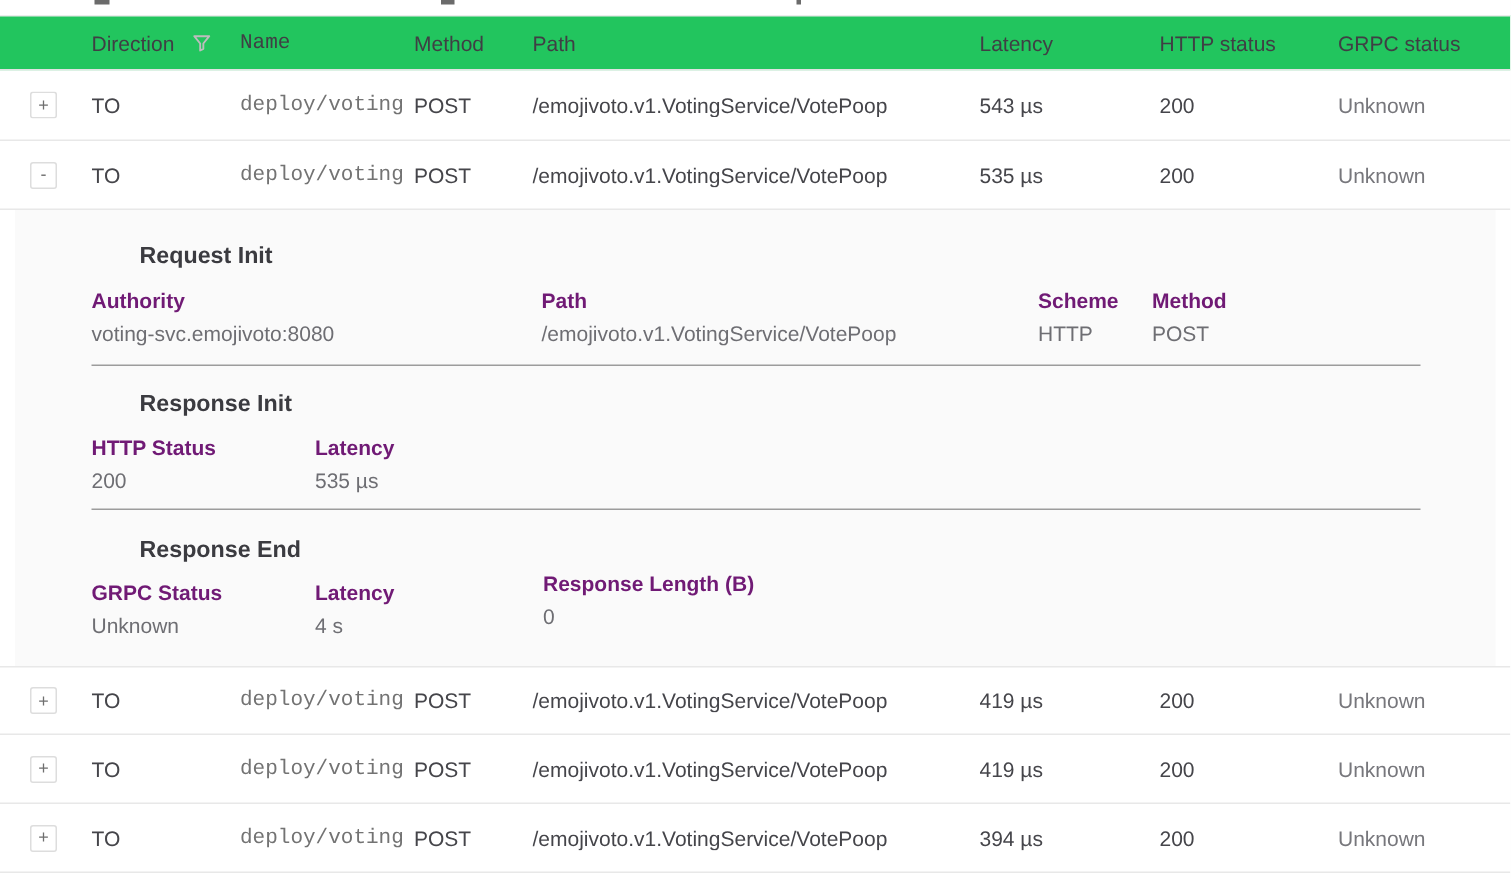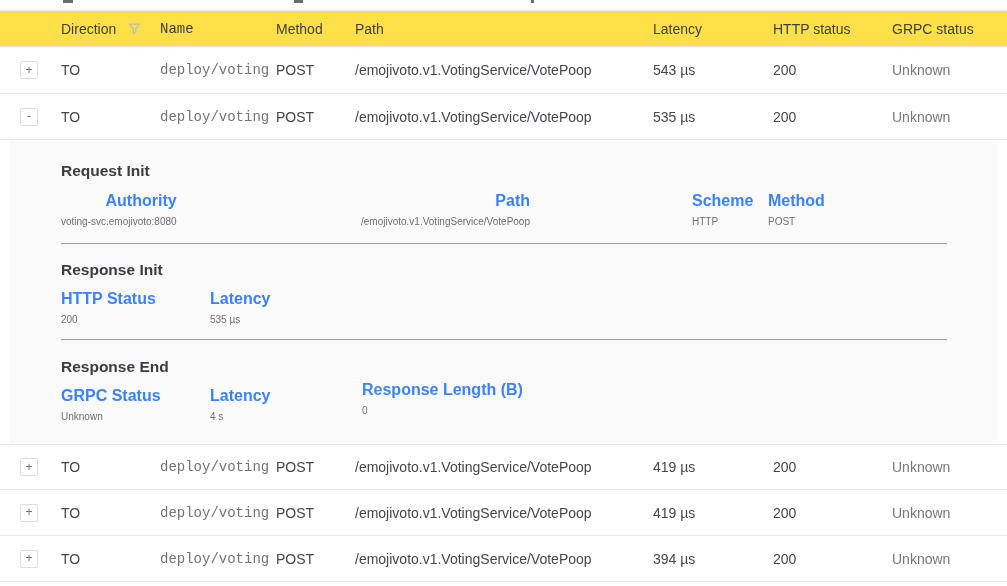--- a/index.html
+++ b/index.html
@@ -12,21 +12,21 @@
   
   .top-strip { position:relative; height:10px; }
   .clip-mark { position:absolute; top:0; height:3px; background:#6b6b6b; }
   .clip-mark.m1 { left:63px; width:10px; }
   .clip-mark.m2 { left:294px; width:9px; }
   .clip-mark.m3 { left:531px; width:3px; }
 
   
   .thead, .trow { display:flex; align-items:center; width:100%; }
   .thead {
-    height:37px; background:#fde047;
+    height:37px; background:#22c55e;
     border-top:1px solid #ececec; border-bottom:1px solid #e2e2e2;
     color:#3f3f44; font-weight:500;
   }
   .trow { height:46px; border-bottom:1px solid #e8e8e8; background:#fff; }
   .trow.first { height:47px; }
   .cell { flex:none; padding-right:8px; overflow:hidden; white-space:nowrap; }
   .c-exp    { width:61px; padding-left:20px; display:flex; align-items:center; }
   .c-dir    { width:99px;  padding-left:0; }
   .c-name   { width:116px;font-family:Liberation Mono, monospace; }
   .c-method { width:79px;  }
@@ -44,25 +44,25 @@
     text-align:center; cursor:pointer; padding:0;
     font-family:"Liberation Sans","DejaVu Sans",sans-serif;
   }
   .filter-icon { display:inline-flex; margin-left:2px; }
 
   
   .panel {
     position:relative; height:304px; margin:0 10px; background:#fafafa;
   }
   .panel .sec-title {
-    position:absolute; font-size:15.5px; font-weight:bold; color:#3b3b40;
+    position:absolute; font-size:15.5px; font-weight:bold; color:#3b3b40;margin-left:32px;
   }
   .panel .field { position:absolute; }
-  .panel .field .flabel { font-size:16px; font-weight:bold; color:#3b82f6; margin-bottom:6px;text-align:right; }
-  .panel .field .fvalue { font-size:10px; color:#6e6e73; }
+  .panel .field .flabel { font-size:14px; font-weight:bold; color:#701a75; margin-bottom:6px; }
+  .panel .field .fvalue { font-size:14px; color:#6e6e73; }
   .panel .hrule { position:absolute; left:51px; width:886px; height:1px; background:#9c9c9c; }
 
   .t-req  { left:51px; top:22px; }
   .t-resi { left:51px; top:121px; }
   .t-rese { left:51px; top:218px; }
   .fa1 { left:51px;  top:52px; }
   .fa2 { left:351px; top:52px; }
   .fa3 { left:682px; top:52px; }
   .fa4 { left:758px; top:52px; }
   .fa5 { left:835px; top:52px; }

